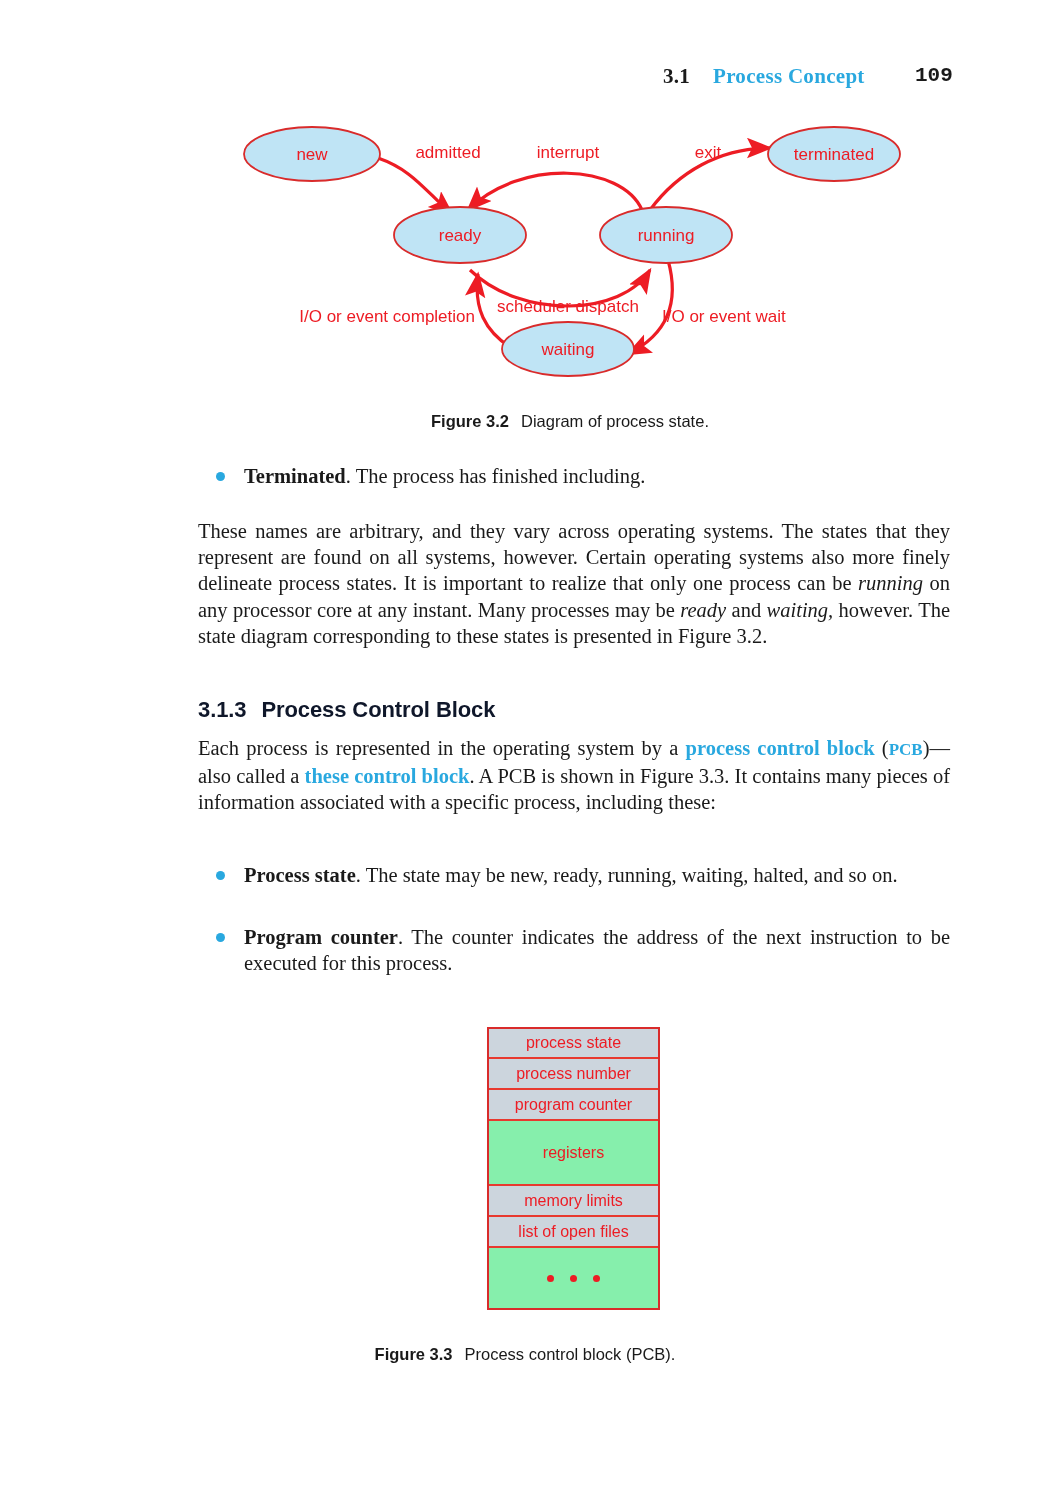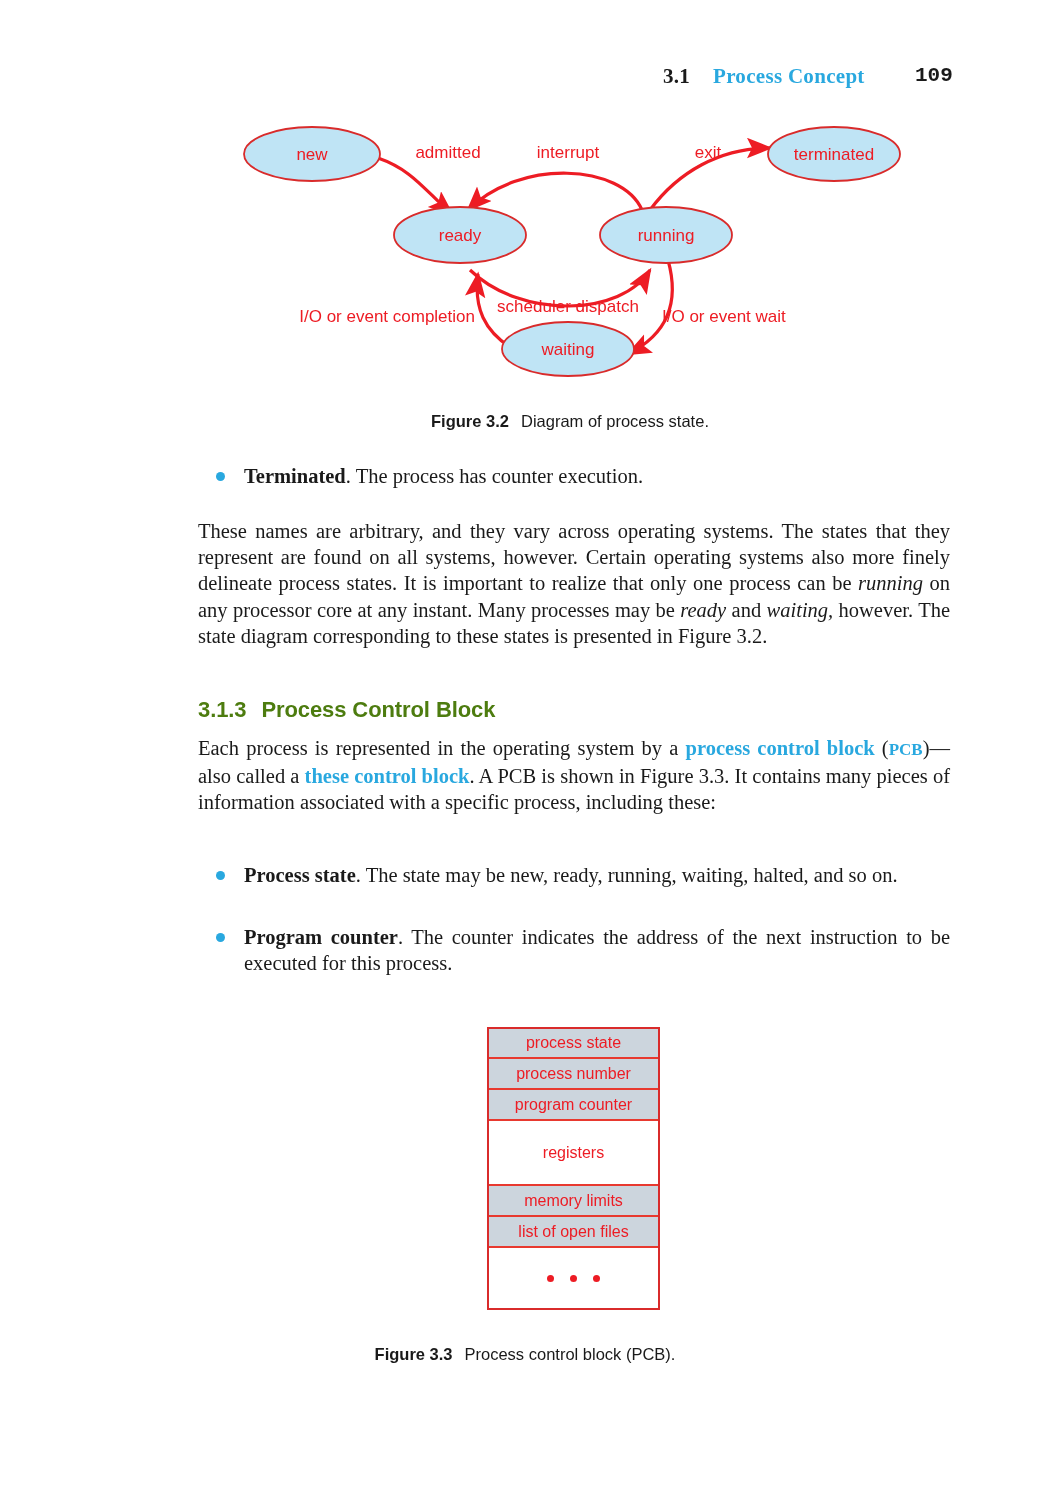--- a/index.html
+++ b/index.html
@@ -136,21 +136,21 @@
     color: #29a8df;
     font-weight: bold;
     font-size: 17px;
   }
 
   h3.section-head {
     margin: 0;
     font-family: "Liberation Sans", sans-serif;
     font-weight: bold;
     font-size: 22px;
-    color: #4d7c0f;
+    color: #0f172a;
     letter-spacing: -0.1px;
   }
   h3.section-head .sh-gap {
     display: inline-block;
     width: 15px;
   }
 
   
   .fig-pcb {
     position: absolute;
@@ -167,21 +167,21 @@
     font-family: "Liberation Sans", sans-serif;
     font-size: 16px;
     color: #ed1c24;
     text-align: center;
     display: flex;
     align-items: center;
     justify-content: center;
   }
   .pcb-row:last-child { border-bottom: none; }
   .pcb-row.gray { background: #ccd5dd; }
-  .pcb-row.blue { background: #ffffff; }
+  .pcb-row.blue { background: #86efac; }
   .pcb-dots {
     display: flex;
     gap: 16px;
     align-items: center;
   }
   .pcb-dots span {
     width: 7px;
     height: 7px;
     border-radius: 50%;
     background: #ed1c24;
@@ -247,21 +247,21 @@
   </svg>
 </div>
 
 <div class="caption" style="top:412px;padding-left:45px;">
   <span class="cap-num">Figure 3.2</span><span class="cap-gap"></span><span>Diagram of process state.</span>
 </div>
 
 <div class="col" style="top:463px;">
   <div class="bullet-item">
     <span class="bullet-dot"></span>
-    <b class="term">Terminated</b><span>. The process has counter execution.</span>
+    <b class="term">Terminated</b><span>. The process has finished including.</span>
   </div>
 </div>
 
 <div class="col" style="top:518px;">
   <p class="body"><span>These names are arbitrary, and they vary across operating systems. The states that they represent are found on all systems, however. Certain operating systems also more finely delineate process states. It is important to realize that only one process can be </span><i class="it">running</i><span> on any processor core at any instant. Many processes may be </span><i class="it">ready</i><span> and </span><i class="it">waiting,</i><span> however. The state diagram corresponding to these states is presented in Figure 3.2.</span></p>
 </div>
 
 <div class="col" style="top:697px;">
   <h3 class="section-head"><span>3.1.3</span><span class="sh-gap"></span><span>Process Control Block</span></h3>
 </div>

